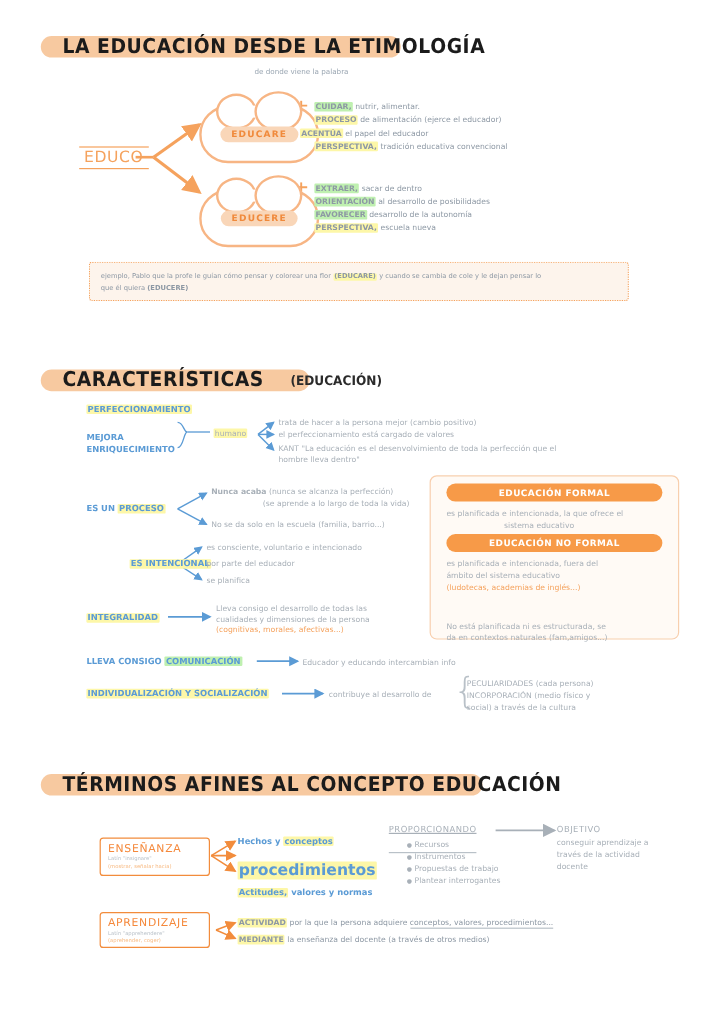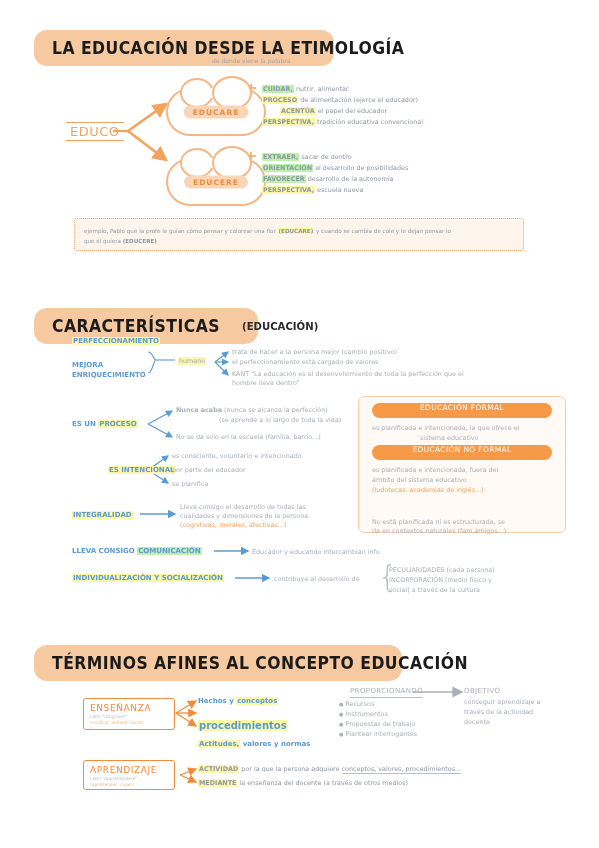--- a/index.html
+++ b/index.html
@@ -5,21 +5,21 @@
   html,body{margin:0;padding:0;}
   body{
     width:599px;height:848px;background:#ffffff;
     font-family:"DejaVu Sans", sans-serif;
     color:#7a8794;position:relative;overflow:hidden;
   }
   .page{position:relative;width:599px;height:848px;}
 
   
   .banner{
-    position:absolute;height:36px;border-radius:13px;
+    position:absolute;height:18px;border-radius:13px;
     background:#f7c9a0;display:flex;align-items:center;
     padding:0 18px;box-sizing:border-box;
   }
   .banner-title{
     font-family:"DejaVu Sans", sans-serif;
     font-weight:bold;font-size:17px;letter-spacing:0.5px;
     color:#1b1b1b;white-space:nowrap;
     transform:scaleX(0.92);transform-origin:left center;
   }
   .banner-sub{
@@ -74,22 +74,22 @@
     background:#fdf4ec;box-sizing:border-box;
   }
 
   
   .panel{
     position:absolute;border:1.2px solid #f8cfae;border-radius:6px;
     background:#fffaf5;box-sizing:border-box;
   }
   .pill{
     position:absolute;background:#f79a48;border-radius:11px;height:15px;
-    display:flex;align-items:flex-start;justify-content:center;
-    color:#ffffff;font-size:7.4px;font-weight:normal;letter-spacing:0.4px;
+    display:flex;align-items:center;justify-content:center;
+    color:#ffffff;font-size:7.4px;font-weight:bold;letter-spacing:0.4px;
   }
 
   
   .termbox{
     position:absolute;border:1.4px solid #f28c3c;border-radius:3px;
     background:#fff;box-sizing:border-box;padding:4px 6px;
   }
   .termbox .term-title{font-size:9px;color:#f5883a;font-weight:normal;letter-spacing:0.6px;}
   .termbox .term-latin{font-size:4.4px;color:#b9c1c8;margin-top:1px;}
   .termbox .term-mean{font-size:4.4px;color:#f7b87f;margin-top:1px;}
@@ -175,21 +175,21 @@
     <div class="cloud-mask"></div>
     <div class="cloud-label">EDUCARE</div>
   </div>
 
   <div class="t" style="left:262px;top:85px;">
     <span class="hl-g bold blue">CUIDAR,</span><span class="gray"> nutrir, alimentar.</span>
   </div>
   <div class="t" style="left:262px;top:96px;">
     <span class="hl-y bold blue">PROCESO</span><span class="gray"> de alimentación (ejerce el educador)</span>
   </div>
-  <div class="t" style="left:280px;top:107px;">
+  <div class="t" style="left:250px;top:107px;">
     <span class="hl-y bold blue">ACENTÚA</span><span class="gray"> el papel del educador</span>
   </div>
   <div class="t" style="left:262px;top:118px;">
     <span class="hl-y bold blue">PERSPECTIVA,</span><span class="gray"> tradición educativa convencional</span>
   </div>
 
   <div class="t" style="left:262px;top:153px;">
     <span class="hl-g bold blue">EXTRAER,</span><span class="gray"> sacar de dentro</span>
   </div>
   <div class="t" style="left:262px;top:164px;">
@@ -300,38 +300,38 @@
     <div class="term-latin">Latín "insignare"</div>
     <div class="term-mean">(mostrar, señalar hacia)</div>
   </div>
 
   <div class="t blue bold" style="left:198px;top:697px;font-size:7px;">
     <span>Hechos y </span><span class="hl-y">conceptos</span>
   </div>
   <div class="t blue bold" style="left:198px;top:709px;font-size:7px;margin-top:31px;">
     <span class="hl-y">Actitudes,</span><span> valores y normas</span>
   </div>
-  <div class="t blue bold" style="left:198px;top:721px;font-size:10px;">
+  <div class="t blue bold" style="left:198px;top:721px;font-size:13px;">
     <span class="hl-y">procedimientos</span>
   </div>
 
   <div class="termbox" style="left:83px;top:760px;width:92px;height:30px;">
     <div class="term-title">APRENDIZAJE</div>
     <div class="term-latin">Latín "apprehendere"</div>
     <div class="term-mean">(aprehender, coger)</div>
   </div>
 
   <div class="t" style="left:198px;top:765px;">
     <span class="hl-y bold blue">ACTIVIDAD</span><span class="gray"> por la que la persona adquiere </span><span class="blue ul">conceptos, valores, procedimientos...</span>
   </div>
   <div class="t" style="left:198px;top:779px;">
     <span class="hl-y bold blue">MEDIANTE</span><span class="blue"> la enseñanza del docente </span><span class="gray">(a través de otros medios)</span>
   </div>
 
-  <div class="t gray" style="left:350px;top:687px;font-size:7px;letter-spacing:0.4px;border-bottom:0.8px solid #b9c1c8;padding-bottom:1px;">PROPORCIONANDO</div>
+  <div class="t gray" style="left:324px;top:687px;font-size:7px;letter-spacing:0.4px;border-bottom:0.8px solid #b9c1c8;padding-bottom:14px;text-decoration:underline;">PROPORCIONANDO</div>
   <div class="t gray" style="left:339px;top:700px;">
     <span class="bullet">●</span>
     <span>Recursos</span>
   </div>
   <div class="t gray" style="left:339px;top:710px;">
     <span class="bullet">●</span>
     <span>Instrumentos</span>
   </div>
   <div class="t gray" style="left:339px;top:720px;">
     <span class="bullet">●</span>

